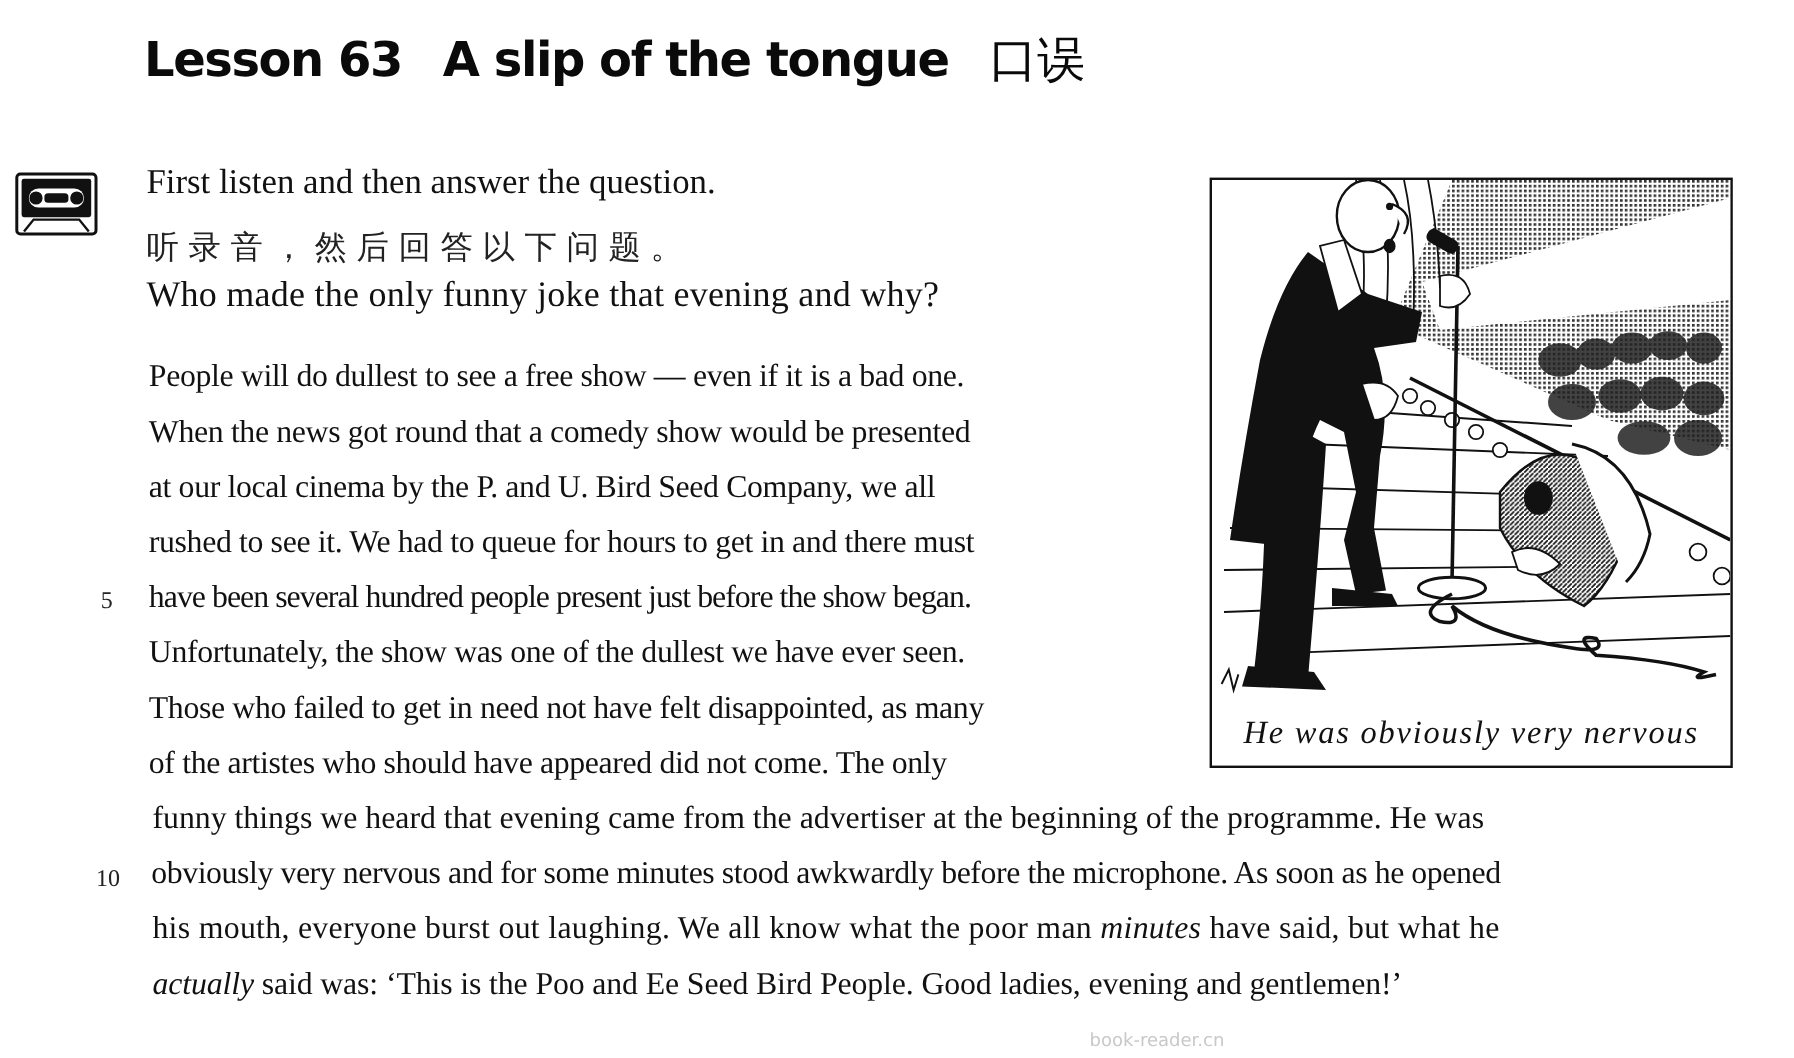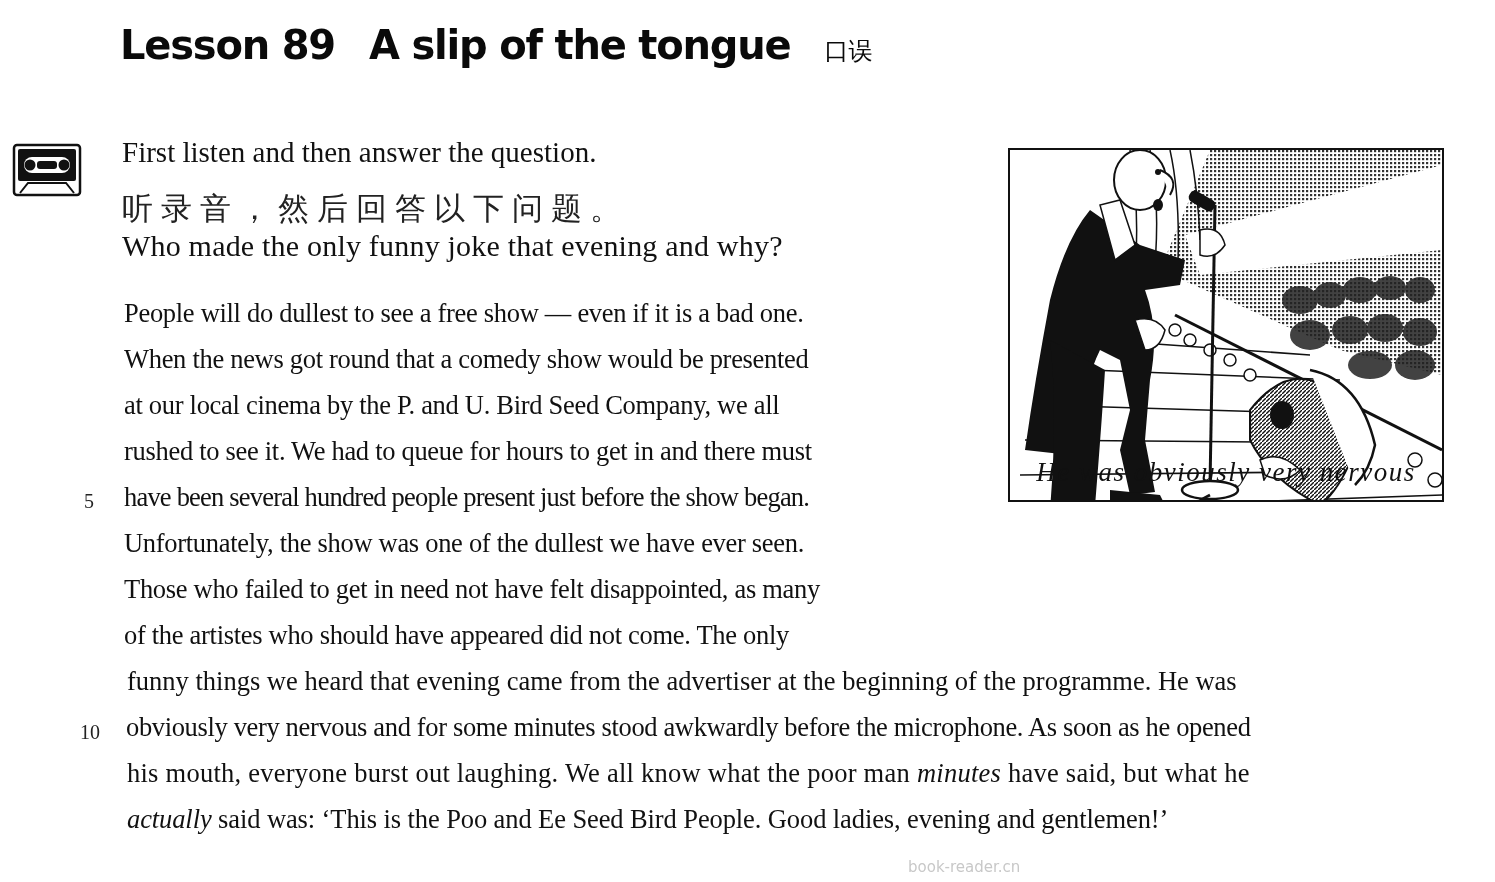--- a/index.html
+++ b/index.html
@@ -9,56 +9,56 @@
     font-family: "Liberation Serif", "DejaVu Serif", serif;
   }
   .abs { position: absolute; }
   .title {
     left: 120px; top: 22px;
     font-family: "DejaVu Sans", "Liberation Sans", sans-serif;
     font-weight: bold; font-size: 40px; letter-spacing: -1.2px; color: #0a0a0a;
     white-space: nowrap;
   }
   .title .gap { display: inline-block; width: 34px; }
-  .title .cn { font-weight: normal; font-size: 24px; letter-spacing: 0; }
+  .title .cn { font-weight: normal; font-size: 40px; letter-spacing: 0; }
   .cassette { left: 12px; top: 143px; width: 70px; height: 54px; }
   .instr-en {
     left: 122px; top: 136px; font-weight: normal; font-size: 29px; white-space: nowrap;
   }
   .instr-cn {
-    left: 122px; top: 188px; font-size: 31px; letter-spacing: 8px; white-space: nowrap;
+    left: 122px; top: 188px; font-size: 27px; letter-spacing: 8px; white-space: nowrap;
     font-family: "DejaVu Serif", serif; font-weight: 300; color: #222;
   }
   .question {
     left: 122px; top: 229px; font-size: 30px; white-space: nowrap; letter-spacing: 0.2px;
   }
   .line {
     left: 124px; font-size: 26.5px; white-space: nowrap; letter-spacing: -0.3px;
   }
   .lnum {
     font-size: 20px; color: #222; white-space: nowrap;
   }
   .frame {
-    left: 1008px; top: 148px; width: 436px; height: 354px;
+    left: 1008px; top: 148px; width: 436px; height: 492px;
     border: 2px solid #111; box-sizing: border-box; background: #fff; overflow: hidden;
   }
   .caption {
     left: 0; right: 0; bottom: 12px; text-align: center;
     font-style: italic; font-size: 27px; letter-spacing: 1.5px; white-space: nowrap;
   }
   .watermark {
     left: 908px; top: 858px; font-family: "DejaVu Sans", sans-serif; font-size: 15px; color: #c8c8c8;
   }
   em { font-style: italic; }
 </style>
 </head>
 <body>
 
 <div class="abs title">
-  <span>Lesson 89</span><span class="gap"></span><span>A slip of the tongue</span><span class="gap"></span><span class="cn">口误</span>
+  <span>Lesson 63</span><span class="gap"></span><span>A slip of the tongue</span><span class="gap"></span><span class="cn">口误</span>
 </div>
 
 <svg class="abs cassette" viewBox="0 0 70 54">
   <rect x="2" y="2" width="66" height="50" rx="3" fill="#fff" stroke="#111" stroke-width="2.5"></rect>
   <rect x="6" y="6" width="58" height="32" rx="2" fill="#111"></rect>
   <rect x="12" y="14" width="46" height="16" rx="8" fill="#fff"></rect>
   <circle cx="18" cy="22" r="5.5" fill="#111"></circle>
   <circle cx="52" cy="22" r="5.5" fill="#111"></circle>
   <rect x="25" y="18" width="20" height="8" rx="3" fill="#111"></rect>
   <path d="M8 50 L16 40 L54 40 L62 50" fill="none" stroke="#111" stroke-width="2"></path>

